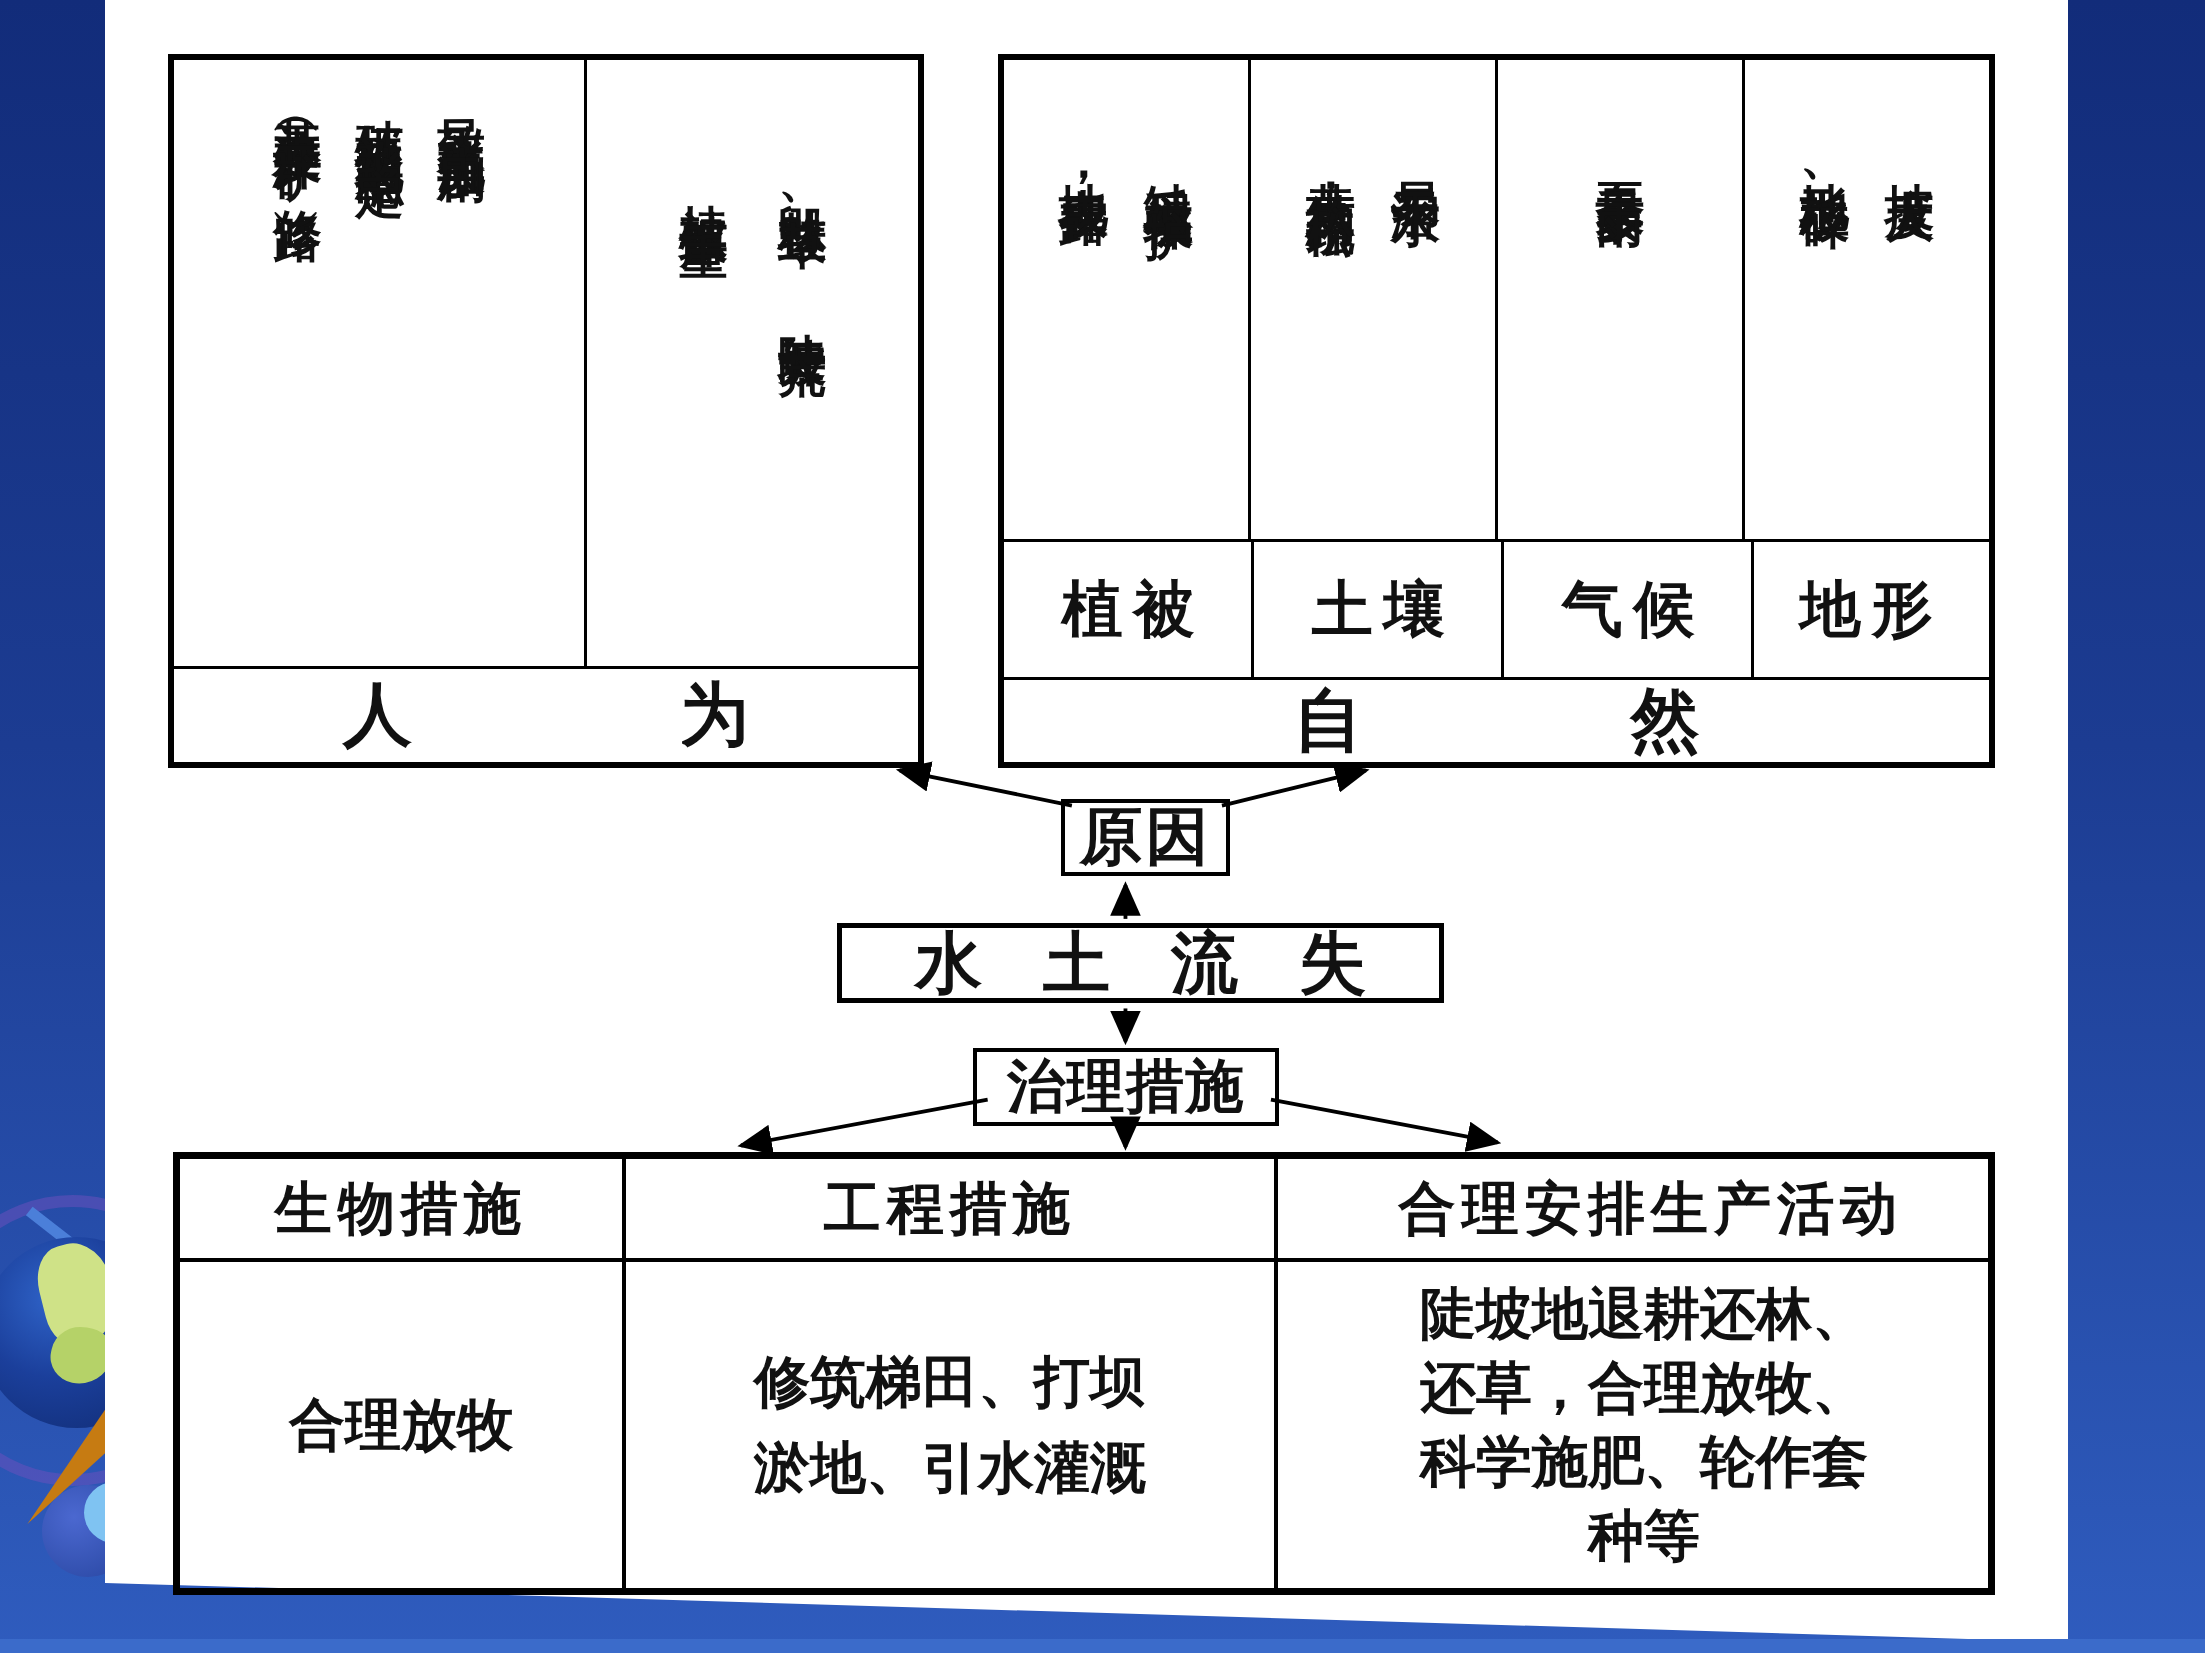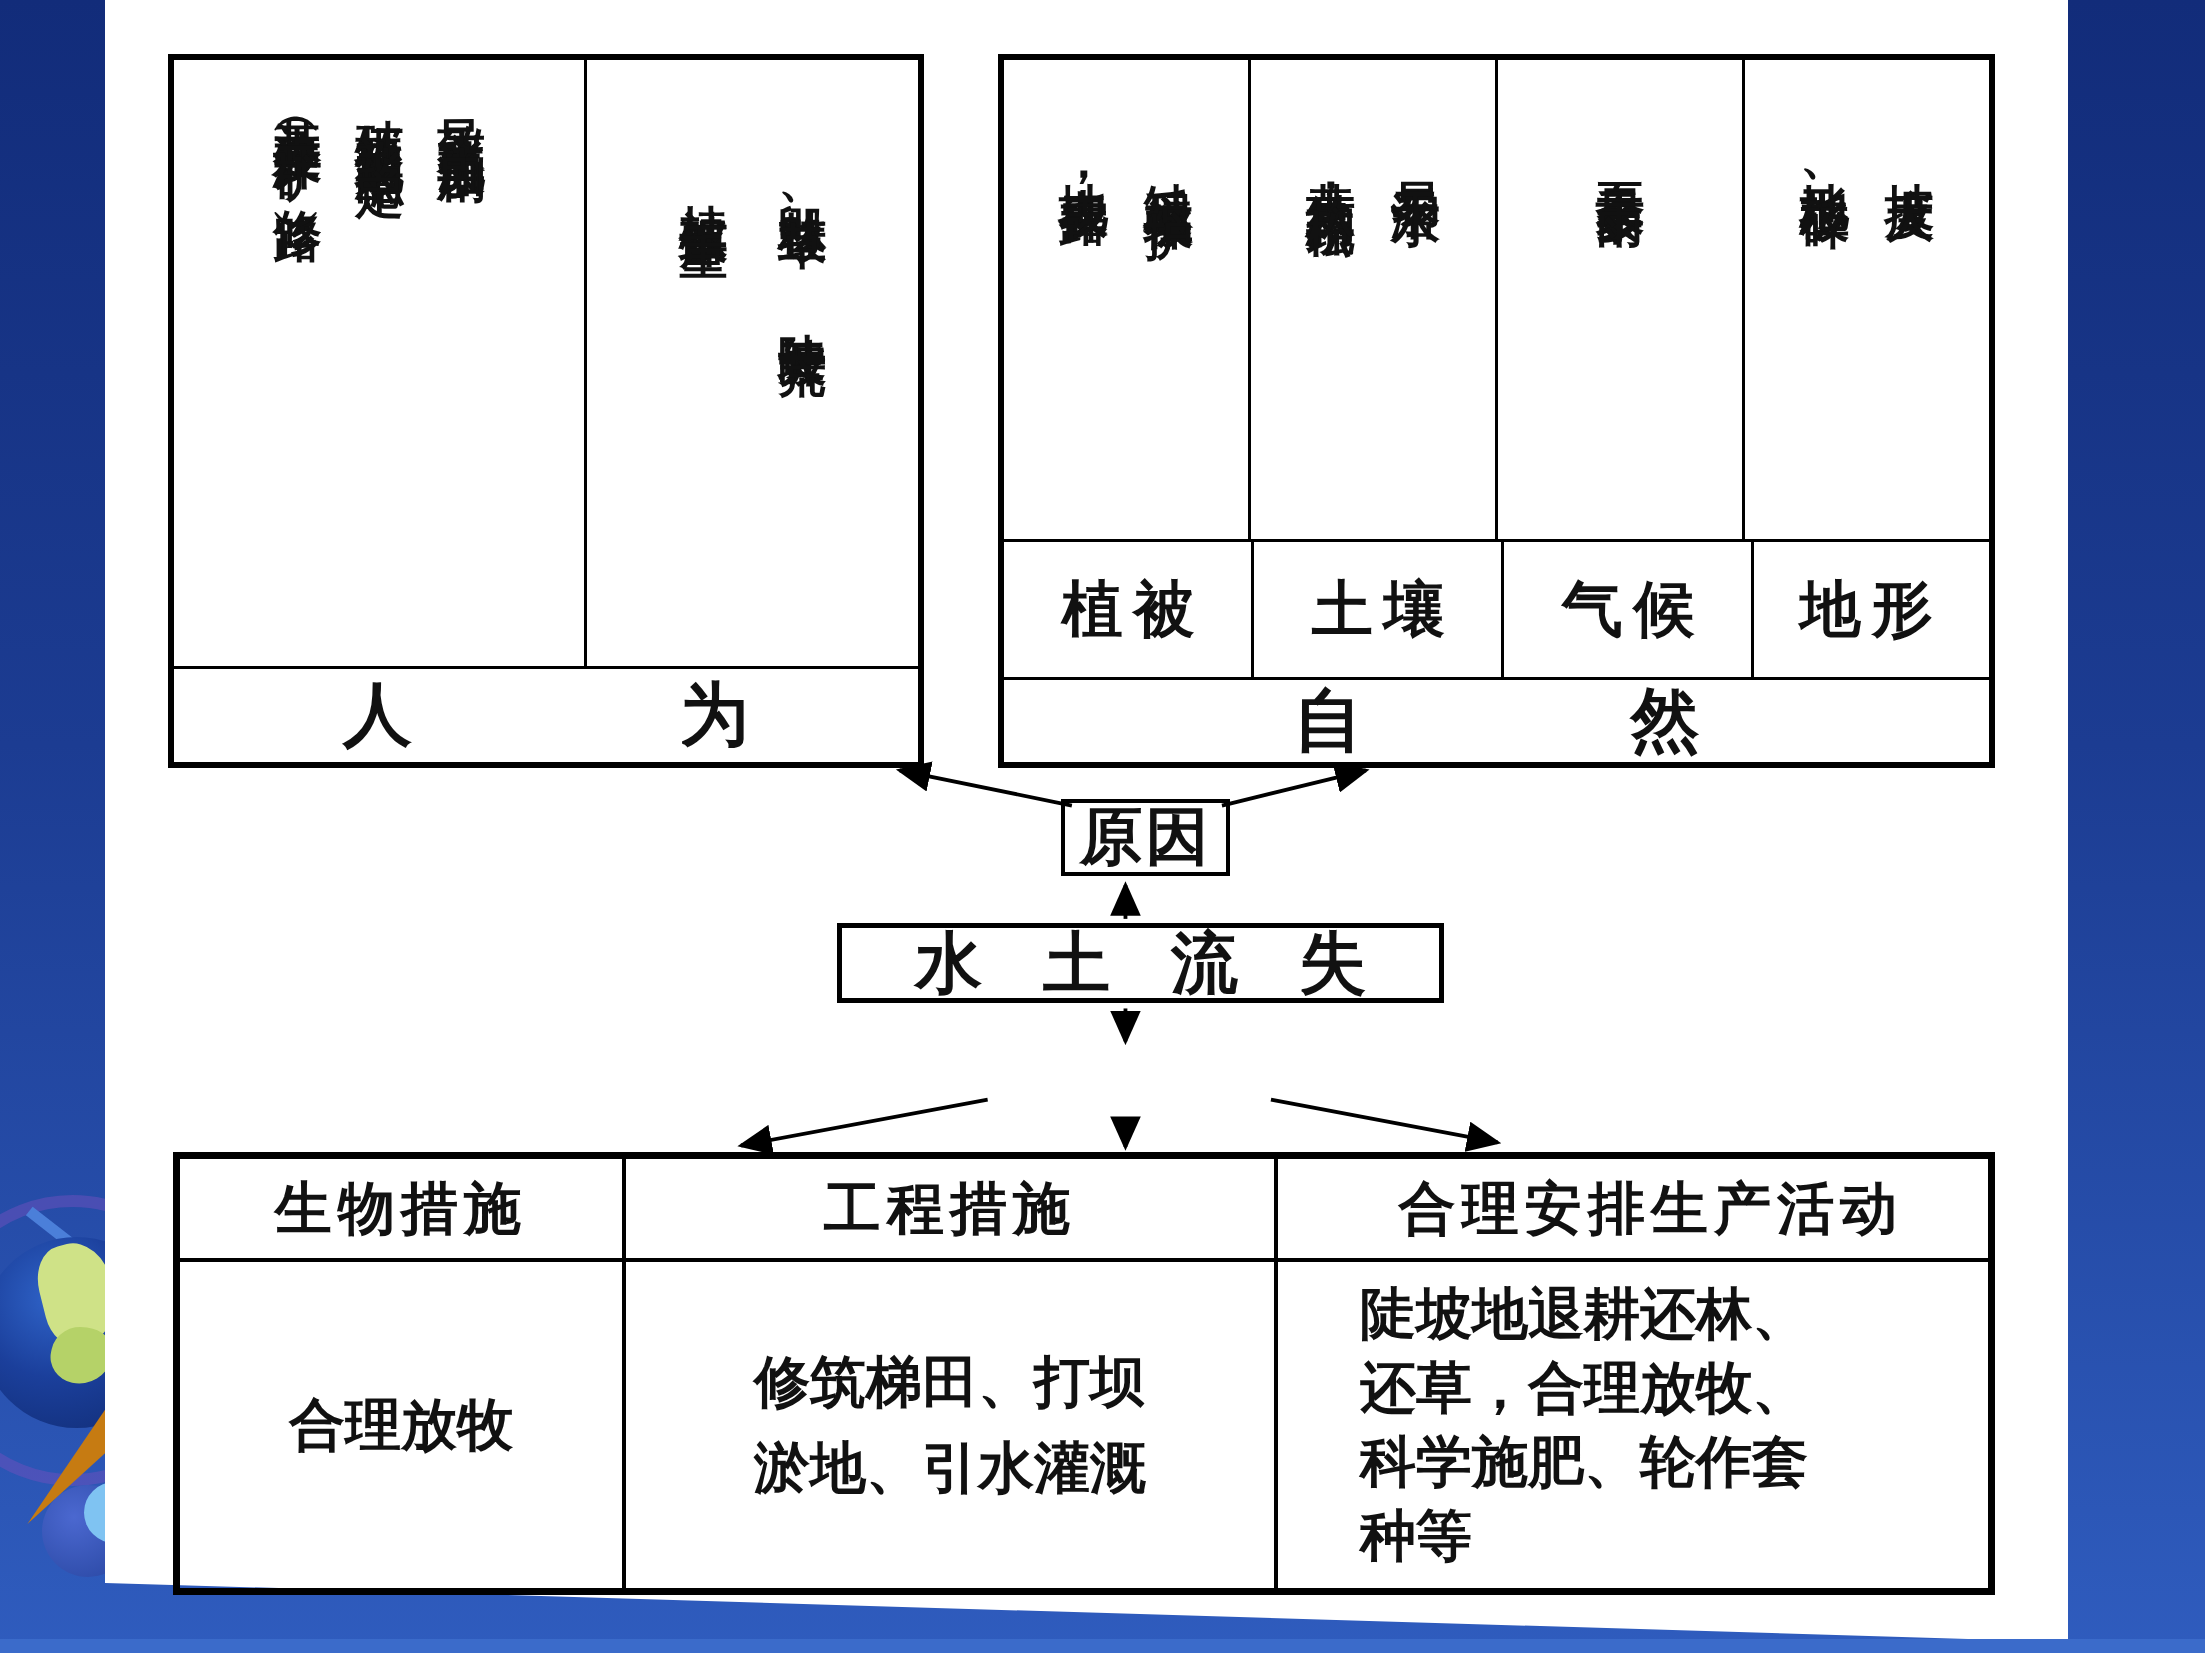--- a/index.html
+++ b/index.html
@@ -66,21 +66,21 @@
   .bt-head{height:103px;display:flex;border-bottom:4.6px solid #000;}
   .bt-body{flex:1;display:flex;}
   .bt-c1{width:446px;border-right:4.6px solid #000;}
   .bt-c2{width:652px;border-right:4.6px solid #000;}
   .bt-c3{flex:1;padding-left:36px;}
   .bt-hcell{display:flex;align-items:center;justify-content:center;font-size:57px;
             letter-spacing:6.1px;line-height:1;}
   .bt-cell{display:flex;flex-direction:column;align-items:center;justify-content:center;font-size:56px;}
   .bt-cell .ln{line-height:86px;white-space:nowrap;}
   .bt-cell.tight .ln{line-height:74px;}
-  .bt-cell.left-al{align-items:flex-start;padding-left:82px;}
+  .bt-cell.left-al{align-items:center;padding-left:22px;}
 </style>
 </head>
 <body>
 
 <div class="slide">
 
   <div class="globe-band">
     <div class="ring"></div>
     <div class="streak"></div>
     <div class="globe">
@@ -155,20 +155,21 @@
     </div>
   </div>
 
   <div class="fbox box-cause">原因</div>
   <div class="fbox box-main">
     <span>水</span>
     <span>土</span>
     <span>流</span>
     <span>失</span>
   </div>
+  <div class="fbox box-measures">治理措施</div>
 
   <svg class="arrows" viewBox="0 0 2880 2160">
     <defs>
       <marker id="ah" markerWidth="9" markerHeight="8" refX="8" refY="4" orient="auto" markerUnits="strokeWidth">
         <path d="M0,0 L9,4 L0,8 z" fill="#000"></path>
       </marker>
     </defs>
     <line x1="1400" y1="1052" x2="1175" y2="1006" stroke="#000" stroke-width="5" marker-end="url(#ah)"></line>
     <line x1="1596" y1="1052" x2="1784" y2="1006" stroke="#000" stroke-width="5" marker-end="url(#ah)"></line>
     <line x1="1470" y1="1200" x2="1470" y2="1156" stroke="#000" stroke-width="5" marker-end="url(#ah)"></line>

